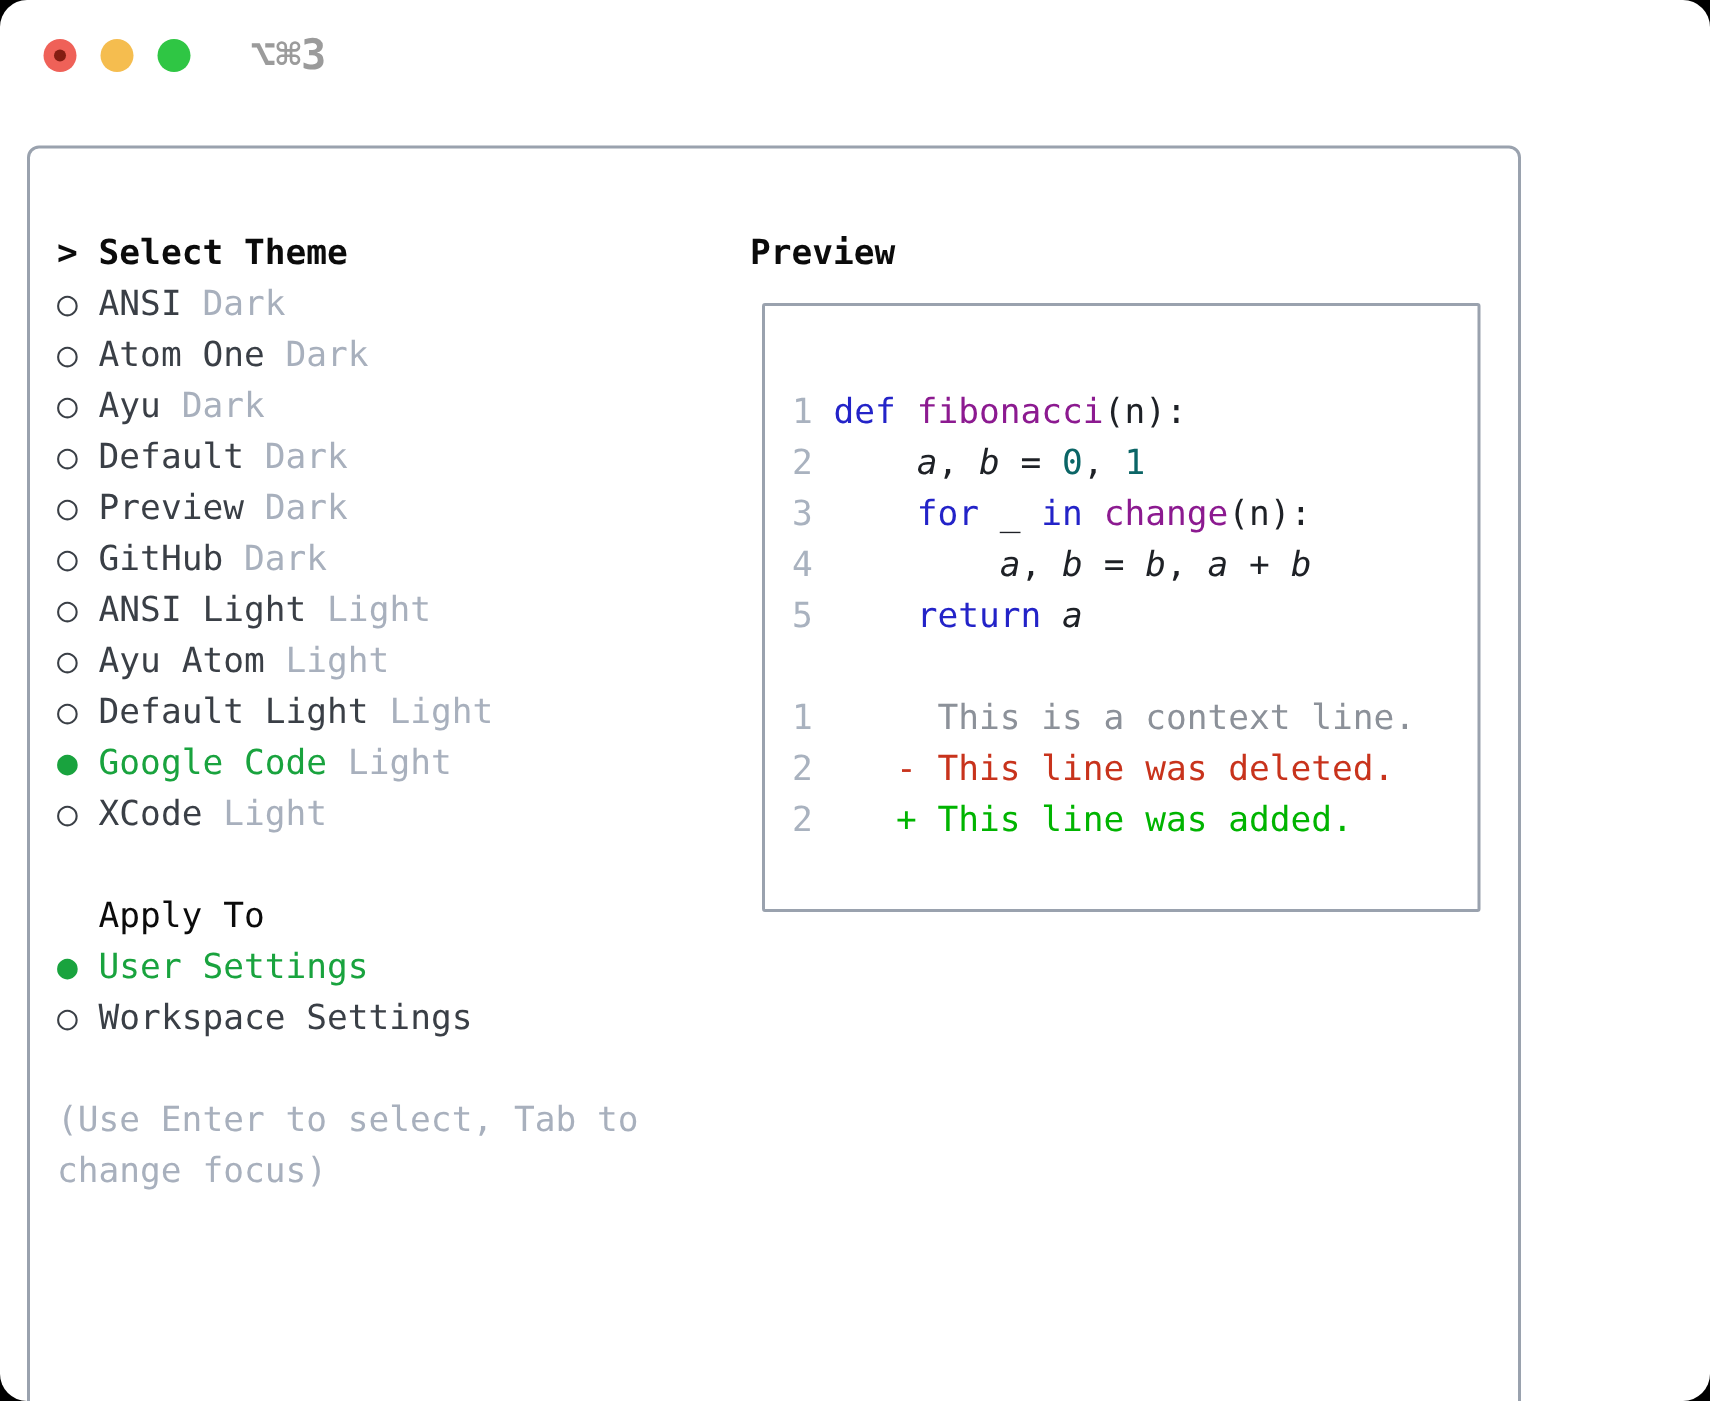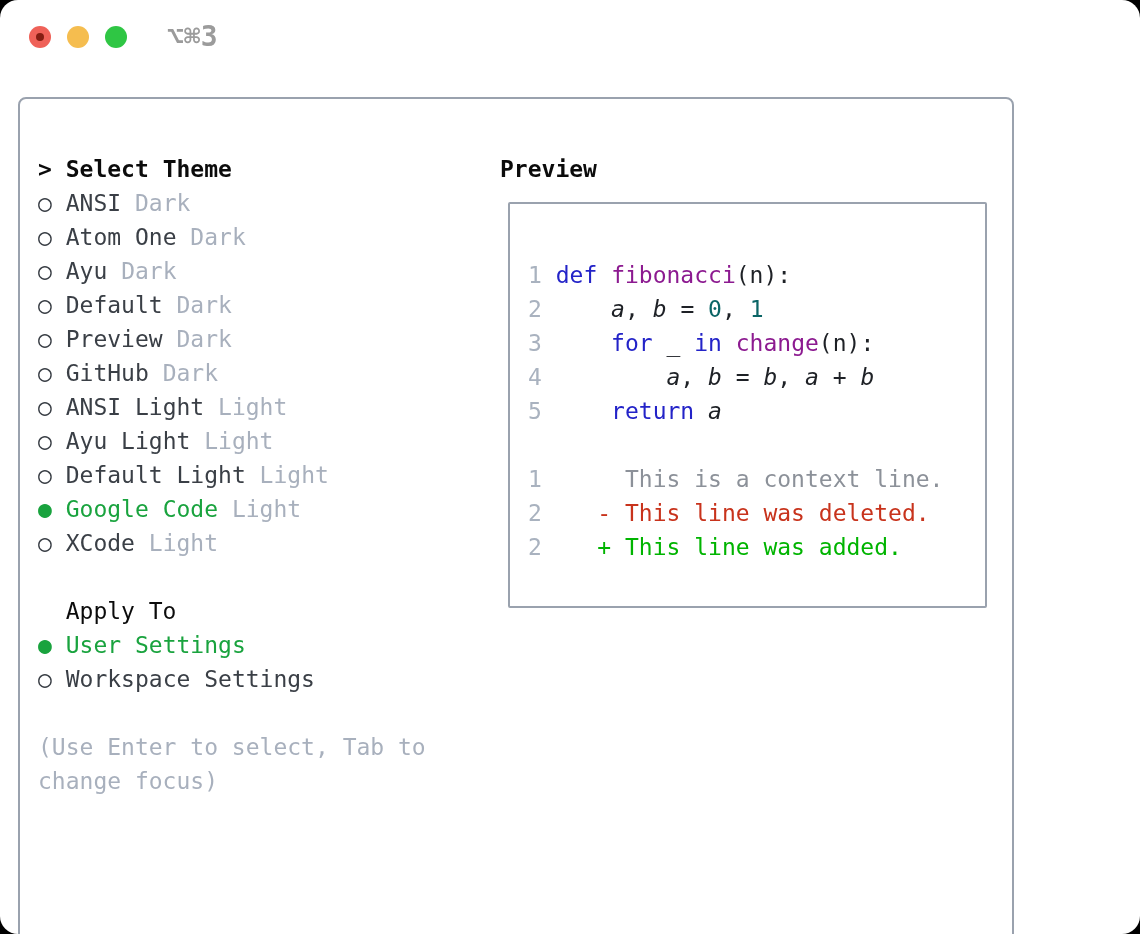--- a/index.html
+++ b/index.html
@@ -76,21 +76,21 @@
       <div class="line header"><span class="prefix">&gt;</span><span> </span><span>Select Theme</span></div>
 
       <div id="theme-list">
           <div class="line theme-item"><span class="radio">○</span> <span class="name">ANSI</span> <span class="variant">Dark</span></div>
           <div class="line theme-item"><span class="radio">○</span> <span class="name">Atom One</span> <span class="variant">Dark</span></div>
           <div class="line theme-item"><span class="radio">○</span> <span class="name">Ayu</span> <span class="variant">Dark</span></div>
           <div class="line theme-item"><span class="radio">○</span> <span class="name">Default</span> <span class="variant">Dark</span></div>
           <div class="line theme-item"><span class="radio">○</span> <span class="name">Preview</span> <span class="variant">Dark</span></div>
           <div class="line theme-item"><span class="radio">○</span> <span class="name">GitHub</span> <span class="variant">Dark</span></div>
           <div class="line theme-item"><span class="radio">○</span> <span class="name">ANSI Light</span> <span class="variant">Light</span></div>
-          <div class="line theme-item"><span class="radio">○</span> <span class="name">Ayu Light</span> <span class="variant">Light</span></div>
+          <div class="line theme-item"><span class="radio">○</span> <span class="name">Ayu Atom</span> <span class="variant">Light</span></div>
           <div class="line theme-item"><span class="radio">○</span> <span class="name">Default Light</span> <span class="variant">Light</span></div>
           <div class="line theme-item selected"><span class="radio">●</span> <span class="name">Google Code</span> <span class="variant">Light</span></div>
           <div class="line theme-item"><span class="radio">○</span> <span class="name">XCode</span> <span class="variant">Light</span></div>
         </div>
 
       <div class="blank-line"></div>
 
       <div class="line apply-header">Apply To</div>
 
       <div id="apply-list">

